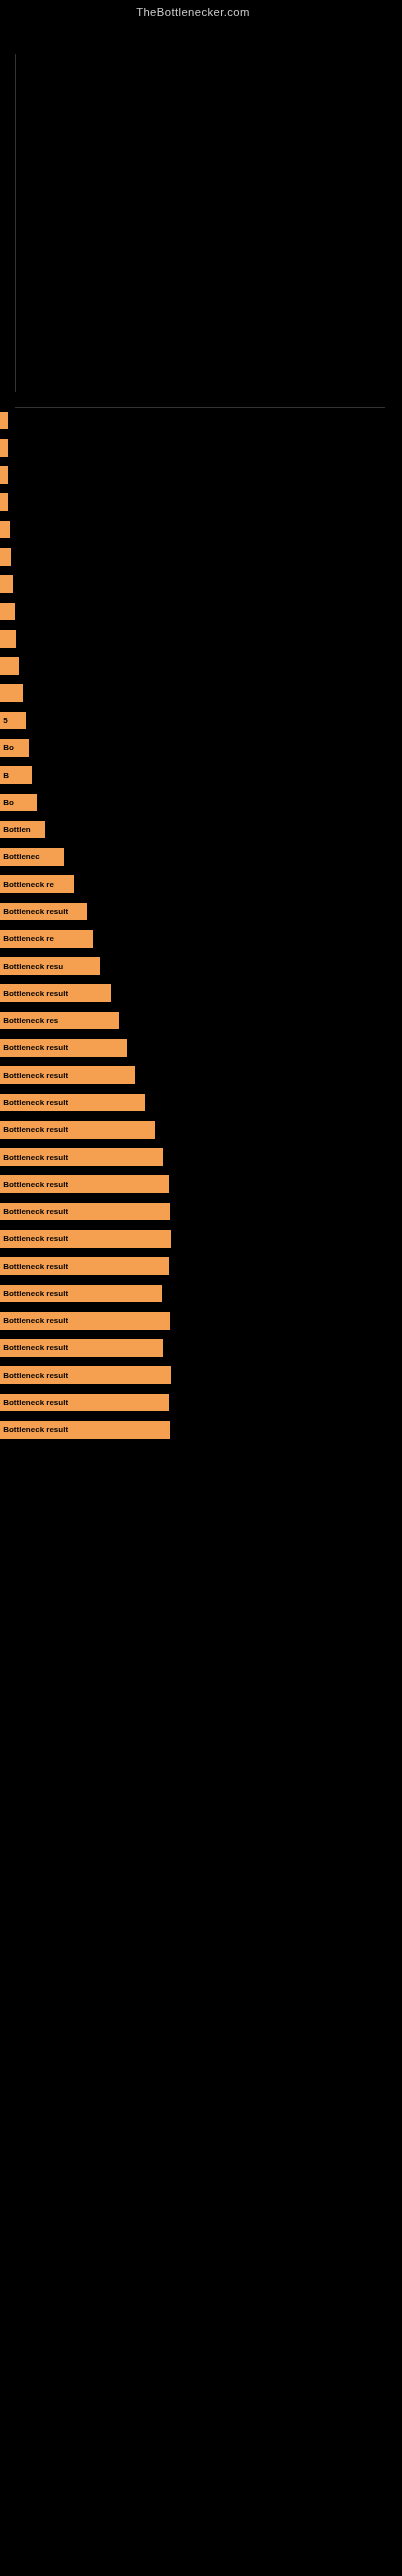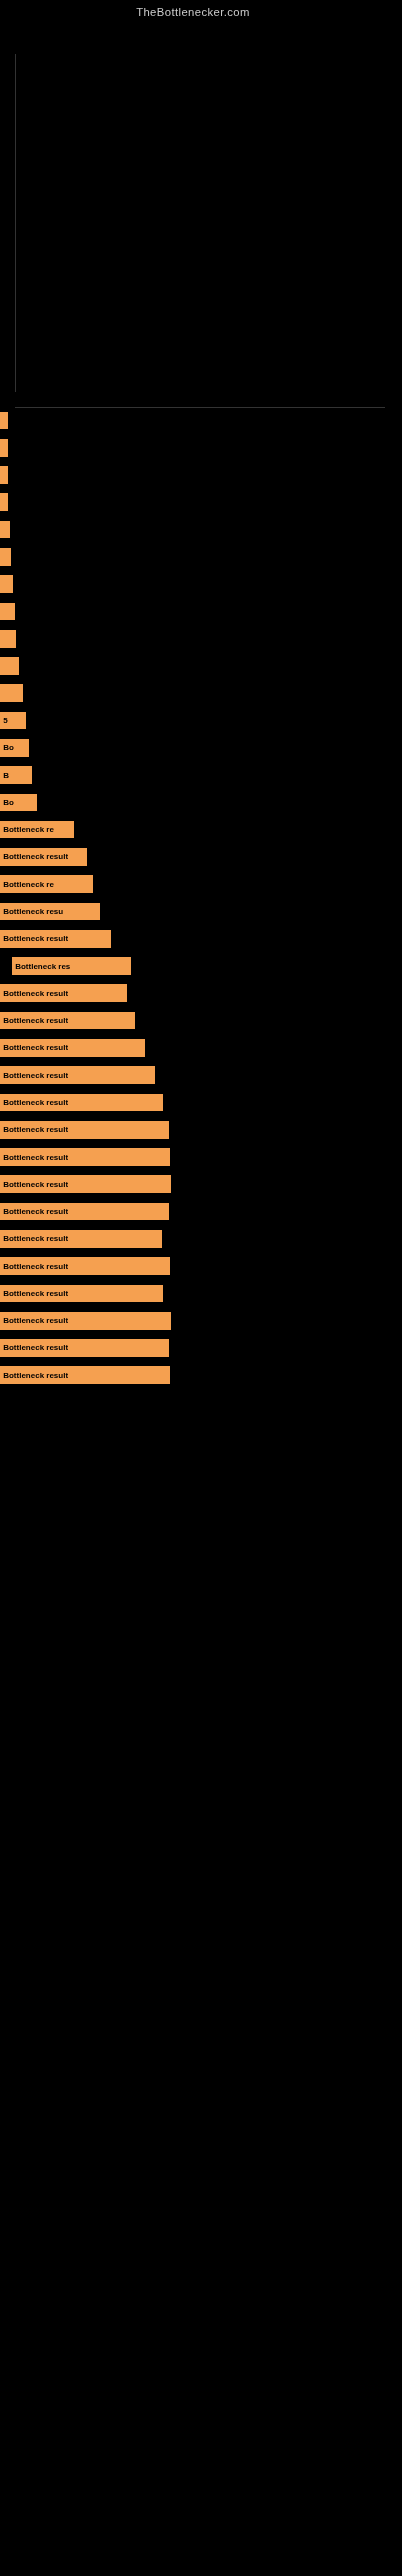--- a/index.html
+++ b/index.html
@@ -131,20 +131,30 @@
         <div class="bar-fill" style="width: 32px;">
           <span class="bar-text">B</span>
         </div>
       </div>
       <div class="bar-row" style="padding-left: 0px; margin-bottom: 1.6px;">
         <div class="bar-fill" style="width: 37px;">
           <span class="bar-text">Bo</span>
         </div>
       </div>
       <div class="bar-row" style="padding-left: 0px; margin-bottom: 1.6px;">
+        <div class="bar-fill" style="width: 45px;">
+          <span class="bar-text">Bottlen</span>
+        </div>
+      </div>
+      <div class="bar-row" style="padding-left: 0px; margin-bottom: 1.6px;">
+        <div class="bar-fill" style="width: 64px;">
+          <span class="bar-text">Bottlenec</span>
+        </div>
+      </div>
+      <div class="bar-row" style="padding-left: 0px; margin-bottom: 1.6px;">
         <div class="bar-fill" style="width: 74px;">
           <span class="bar-text">Bottleneck re</span>
         </div>
       </div>
       <div class="bar-row" style="padding-left: 0px; margin-bottom: 1.6px;">
         <div class="bar-fill" style="width: 87px;">
           <span class="bar-text">Bottleneck result</span>
         </div>
       </div>
       <div class="bar-row" style="padding-left: 0px; margin-bottom: 1.6px;">
@@ -155,21 +165,21 @@
       <div class="bar-row" style="padding-left: 0px; margin-bottom: 1.6px;">
         <div class="bar-fill" style="width: 100px;">
           <span class="bar-text">Bottleneck resu</span>
         </div>
       </div>
       <div class="bar-row" style="padding-left: 0px; margin-bottom: 1.6px;">
         <div class="bar-fill" style="width: 111px;">
           <span class="bar-text">Bottleneck result</span>
         </div>
       </div>
-      <div class="bar-row" style="padding-left: 12px; margin-bottom: 1.6px; text-align: center;">
+      <div class="bar-row" style="padding-left: 0px; margin-bottom: 1.6px; text-align: center;">
         <div class="bar-fill" style="width: 119px;">
           <span class="bar-text">Bottleneck res</span>
         </div>
       </div>
       <div class="bar-row" style="padding-left: 0px; margin-bottom: 1.6px;">
         <div class="bar-fill" style="width: 127px;">
           <span class="bar-text">Bottleneck result</span>
         </div>
       </div>
       <div class="bar-row" style="padding-left: 0px; margin-bottom: 1.6px;">

